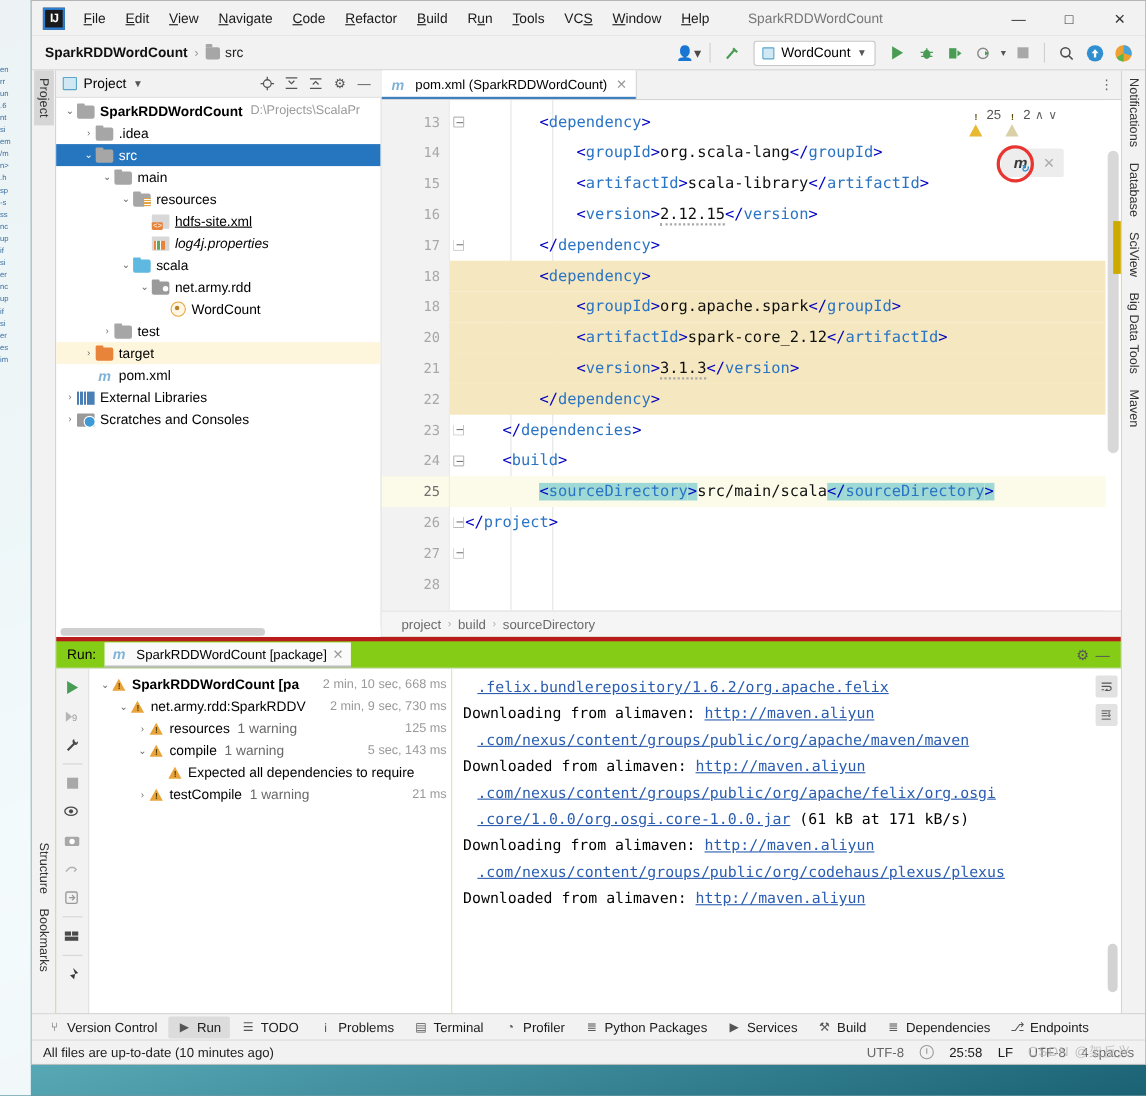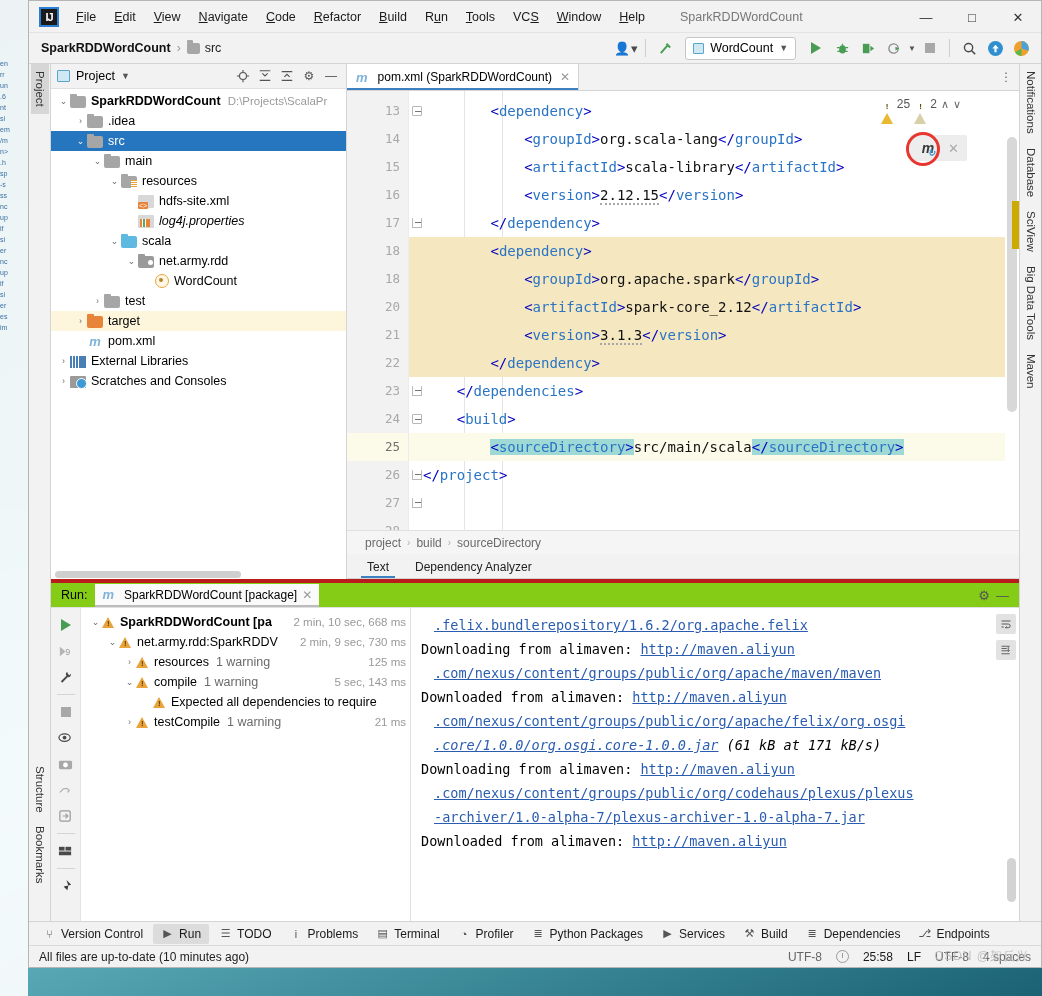--- a/index.html
+++ b/index.html
@@ -434,21 +434,21 @@
               <div class="node" style="padding-left: 40px;">
                 <span class="arrow">⌄</span>
                 <span class="ico f-grey"></span>
                 <span>main</span>
               </div>
               <div class="node" style="padding-left: 57px;">
                 <span class="arrow">⌄</span>
                 <span class="ico f-res"></span>
                 <span>resources</span>
               </div>
-              <div class="node" style="padding-left: 74px;">
+              <div class="node" style="padding-left: 74px; text-decoration: underline;">
                 <span class="arrow"></span>
                 <span class="ico i-xml"></span>
                 <span>hdfs-site.xml</span>
               </div>
               <div class="node" style="padding-left: 74px; font-style: italic;">
                 <span class="arrow"></span>
                 <span class="ico i-prop"></span>
                 <span>log4j.properties</span>
               </div>
               <div class="node" style="padding-left: 57px;">
@@ -567,24 +567,20 @@
             </div>
           </div>
 
           <div class="xbread" id="xbread">
               <span>project</span>
               <span class="sep">›</span>
               <span>build</span>
               <span class="sep">›</span>
               <span>sourceDirectory</span>
             </div>
-          <div class="xtabs" id="xtabs">
-              <div class="xtab sel">Text</div>
-              <div class="xtab">Dependency Analyzer</div>
-            </div>
         </div>
 
       </div>
 
       <div class="runtw">
         <div class="run-head">
           <span class="run-label">Run:</span>
           <div class="run-tab">
             <span class="i-m" style="flex:0 0 auto">m</span>
             <span>SparkRDDWordCount [package]</span>
@@ -696,24 +692,23 @@
               </div>
             </div>
 
           <div class="console">
             <div id="console-lines">
                 <div class="ln " style="padding-left: 13px;"><span class="lnk">.felix.bundlerepository/1.6.2/org.apache.felix</span></div>
                 <div class="ln"><span>Downloading from alimaven: </span><span class="lnk">http://maven.aliyun</span></div>
                 <div class="ln " style="padding-left: 13px;"><span class="lnk">.com/nexus/content/groups/public/org/apache/maven/maven</span></div>
                 <div class="ln"><span>Downloaded from alimaven: </span><span class="lnk">http://maven.aliyun</span></div>
                 <div class="ln " style="padding-left: 13px;"><span class="lnk">.com/nexus/content/groups/public/org/apache/felix/org.osgi</span></div>
-                <div class="ln " style="padding-left: 13px; font-style: italic;"><span class="lnk">.core/1.0.0/org.osgi.core-1.0.0.jar</span><span> (61 kB at 171 kB/s)</span></div>
+                <div class="ln " style="padding-left: 13px;"><span class="lnk">.core/1.0.0/org.osgi.core-1.0.0.jar</span><span> (61 kB at 171 kB/s)</span></div>
                 <div class="ln"><span>Downloading from alimaven: </span><span class="lnk">http://maven.aliyun</span></div>
                 <div class="ln " style="padding-left: 13px;"><span class="lnk">.com/nexus/content/groups/public/org/codehaus/plexus/plexus</span></div>
-                <div class="ln " style="padding-left: 13px;"><span class="lnk">-archiver/1.0-alpha-7/plexus-archiver-1.0-alpha-7.jar</span></div>
                 <div class="ln"><span>Downloaded from alimaven: </span><span class="lnk">http://maven.aliyun</span></div>
               </div>
             <div class="console-r">
               <div class="cbtn">
                 <svg width="12" height="12" viewBox="0 0 16 16">
                     <path d="M2 4h12M2 8h9a2.5 2.5 0 0 1 0 5H7l2-2M2 12h3" stroke="#555" stroke-width="1.3" fill="none"></path>
                   </svg>
                 </div>
               <div class="cbtn">
                 <svg width="12" height="12" viewBox="0 0 16 16">

